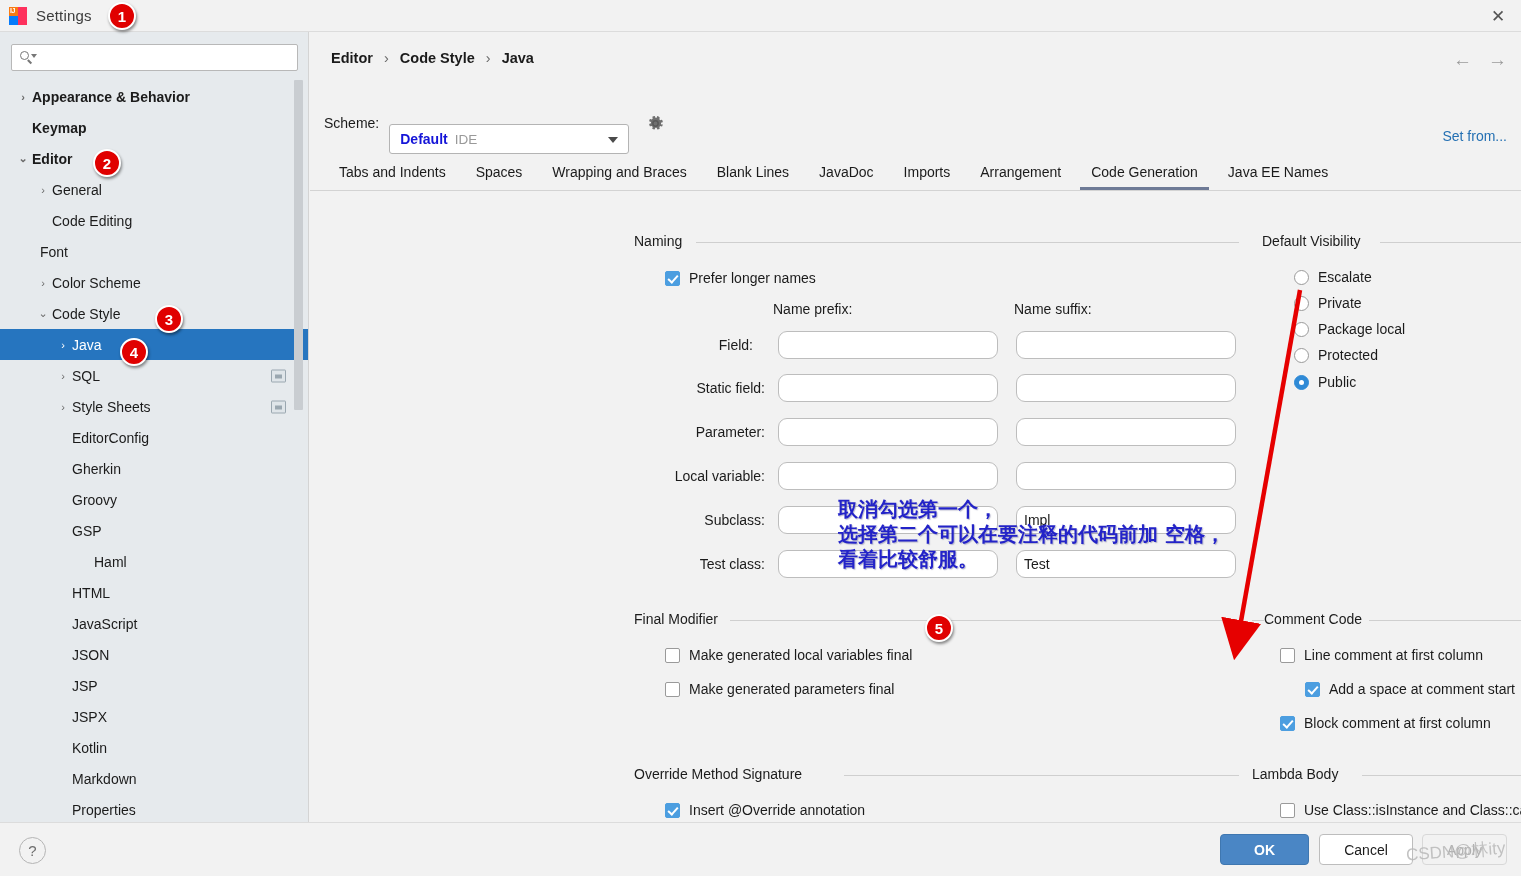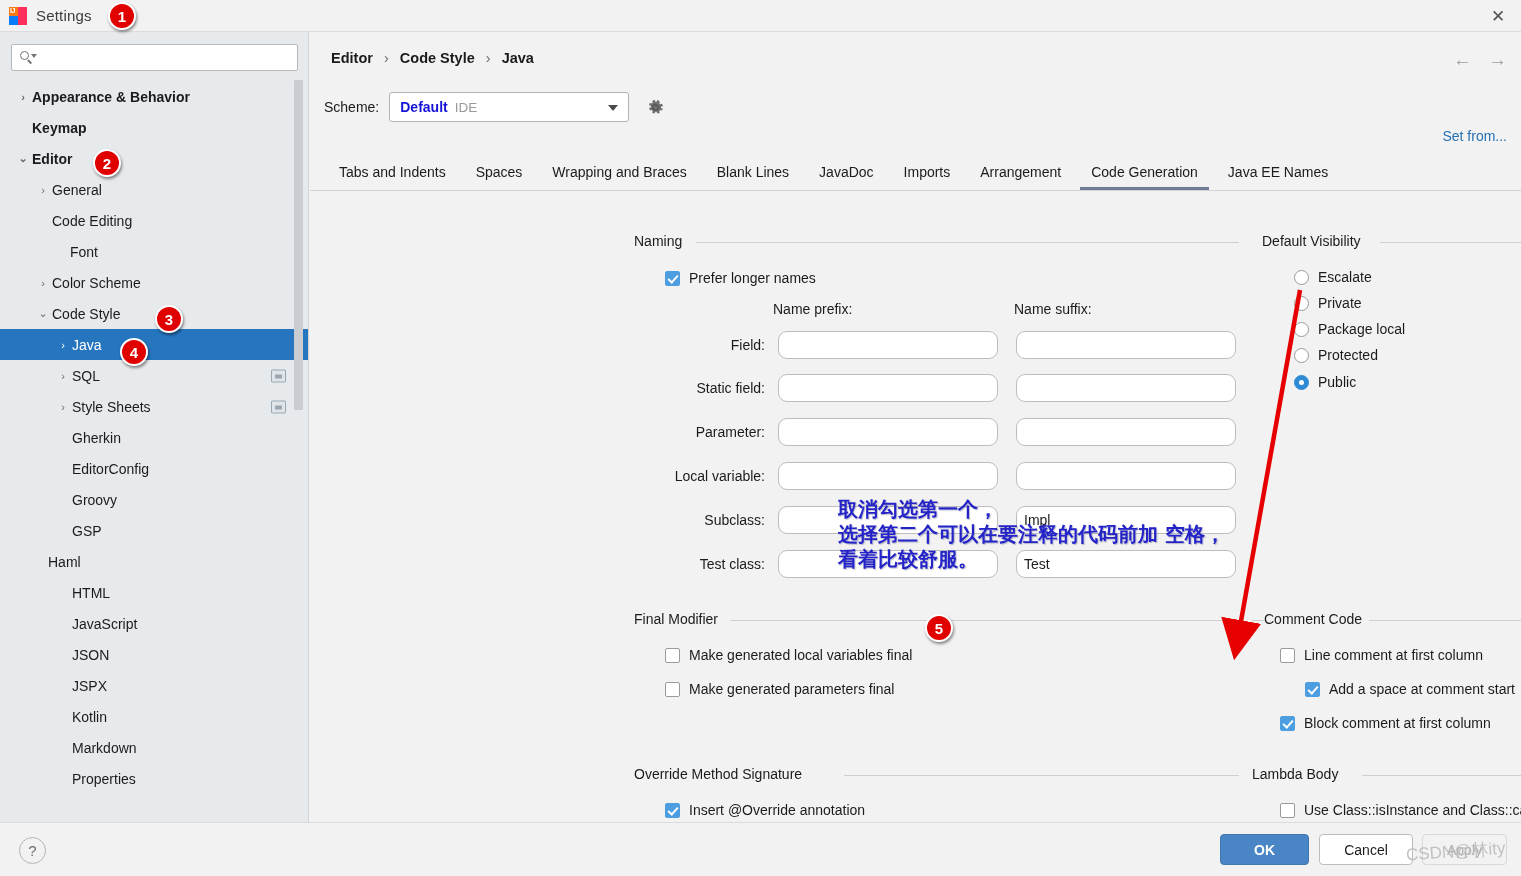--- a/index.html
+++ b/index.html
@@ -143,21 +143,21 @@
 
   .scheme-row {
     position: absolute; left: 14px; top: 60px;
     display: flex; align-items: center;
   }
   .scheme-label { font-size: 14px; color: #1b1b1b; margin-right: 10px; }
   .scheme-combo {
     width: 240px; height: 30px;
     background: #fff; border: 1px solid #b4b4b4; border-radius: 3px;
     display: flex; align-items: center; padding: 0 6px 0 10px;
-    position: relative; cursor: pointer;
+    position: relative; cursor: pointer; margin-top: 32px;
   }
   .scheme-name { font-size: 14px; font-weight: bold; color: #1414d8; }
   .scheme-kind { font-size: 13.5px; color: #999; margin-left: 7px; }
   .combo-caret {
     position: absolute; right: 10px; top: 12px;
     width: 0; height: 0;
     border-left: 5px solid transparent; border-right: 5px solid transparent;
     border-top: 6px solid #4b4b4b;
   }
   .gear-btn {
@@ -345,21 +345,21 @@
           <span>Editor</span>
         </div>
         <div class="tree-item" style="padding-left: 34px;">
           <span class="arrow">›</span>
           <span>General</span>
         </div>
         <div class="tree-item" style="padding-left: 34px;">
           <span class="arrow blank">›</span>
           <span>Code Editing</span>
         </div>
-        <div class="tree-item" style="padding-left: 28px; gap: 24px;">
+        <div class="tree-item" style="padding-left: 22px;">
           <span class="arrow blank">›</span>
           <span>Font</span>
         </div>
         <div class="tree-item" style="padding-left: 34px;">
           <span class="arrow">›</span>
           <span>Color Scheme</span>
         </div>
         <div class="tree-item" style="padding-left: 34px;">
           <span class="arrow">⌄</span>
           <span>Code Style</span>
@@ -373,49 +373,53 @@
           <span>SQL</span>
           <span class="side-badge"></span>
         </div>
         <div class="tree-item" style="padding-left: 54px;">
           <span class="arrow">›</span>
           <span>Style Sheets</span>
           <span class="side-badge"></span>
         </div>
         <div class="tree-item" style="padding-left: 54px;">
           <span class="arrow blank">›</span>
+          <span>EditorConfig</span>
+        </div>
+        <div class="tree-item" style="padding-left: 54px;">
+          <span class="arrow blank">›</span>
           <span>Gherkin</span>
         </div>
         <div class="tree-item" style="padding-left: 54px;">
           <span class="arrow blank">›</span>
-          <span>EditorConfig</span>
-        </div>
-        <div class="tree-item" style="padding-left: 54px;">
-          <span class="arrow blank">›</span>
           <span>Groovy</span>
         </div>
         <div class="tree-item" style="padding-left: 54px;">
           <span class="arrow blank">›</span>
           <span>GSP</span>
         </div>
-        <div class="tree-item" style="padding-left: 30px;">
+        <div class="tree-item" style="padding-left: 76px;">
           <span class="arrow blank">›</span>
           <span>Haml</span>
         </div>
         <div class="tree-item" style="padding-left: 54px;">
           <span class="arrow blank">›</span>
           <span>HTML</span>
         </div>
         <div class="tree-item" style="padding-left: 54px;">
           <span class="arrow blank">›</span>
           <span>JavaScript</span>
         </div>
         <div class="tree-item" style="padding-left: 54px;">
           <span class="arrow blank">›</span>
           <span>JSON</span>
+        </div>
+        <div class="tree-item" style="padding-left: 54px;">
+          <span class="arrow blank">›</span>
+          <span>JSP</span>
         </div>
         <div class="tree-item" style="padding-left: 54px;">
           <span class="arrow blank">›</span>
           <span>JSPX</span>
         </div>
         <div class="tree-item" style="padding-left: 54px;">
           <span class="arrow blank">›</span>
           <span>Kotlin</span>
         </div>
         <div class="tree-item" style="padding-left: 54px;">
@@ -502,21 +506,21 @@
 
       <div class="chk-row" style="left:355px; top:79px;">
         <span class="chk on"></span>
         <span>Prefer longer names</span>
       </div>
 
       <span class="col-head" style="left:463px; top:110px;">Name prefix:</span>
       <span class="col-head" style="left:704px; top:110px;">Name suffix:</span>
 
       <div id="naming-rows">
-          <span class="field-label" style="left: 330px; top: 146px; width: 125px;">Field:</span>
+          <span class="field-label" style="left: 318px; top: 146px; width: 125px;">Field:</span>
           <input type="text" class="txt" style="left: 468px; top: 140px; width: 220px;">
           <input type="text" class="txt" style="left: 706px; top: 140px; width: 220px;">
           <span class="field-label" style="left: 330px; top: 189px; width: 125px;">Static field:</span>
           <input type="text" class="txt" style="left: 468px; top: 183px; width: 220px;">
           <input type="text" class="txt" style="left: 706px; top: 183px; width: 220px;">
           <span class="field-label" style="left: 330px; top: 233px; width: 125px;">Parameter:</span>
           <input type="text" class="txt" style="left: 468px; top: 227px; width: 220px;">
           <input type="text" class="txt" style="left: 706px; top: 227px; width: 220px;">
           <span class="field-label" style="left: 330px; top: 277px; width: 125px;">Local variable:</span>
           <input type="text" class="txt" style="left: 468px; top: 271px; width: 220px;">

